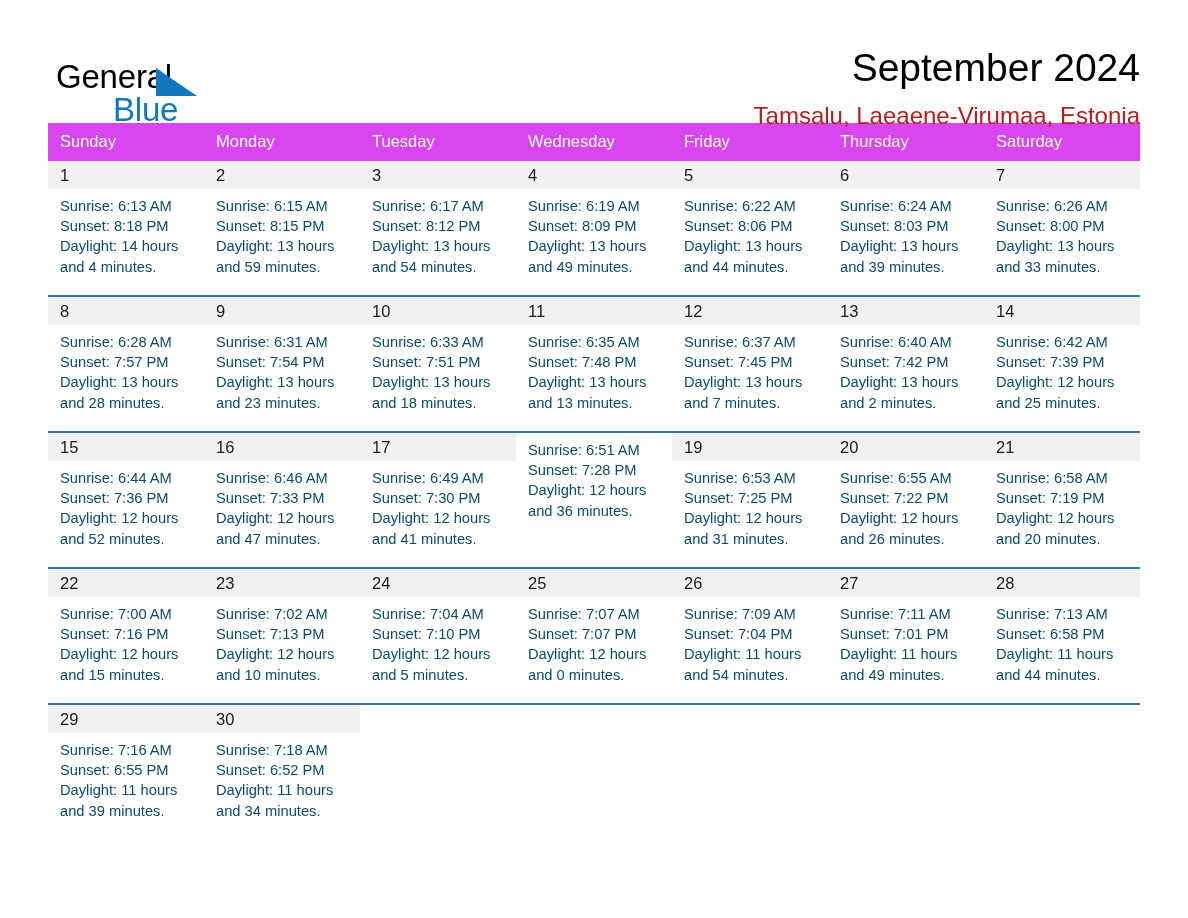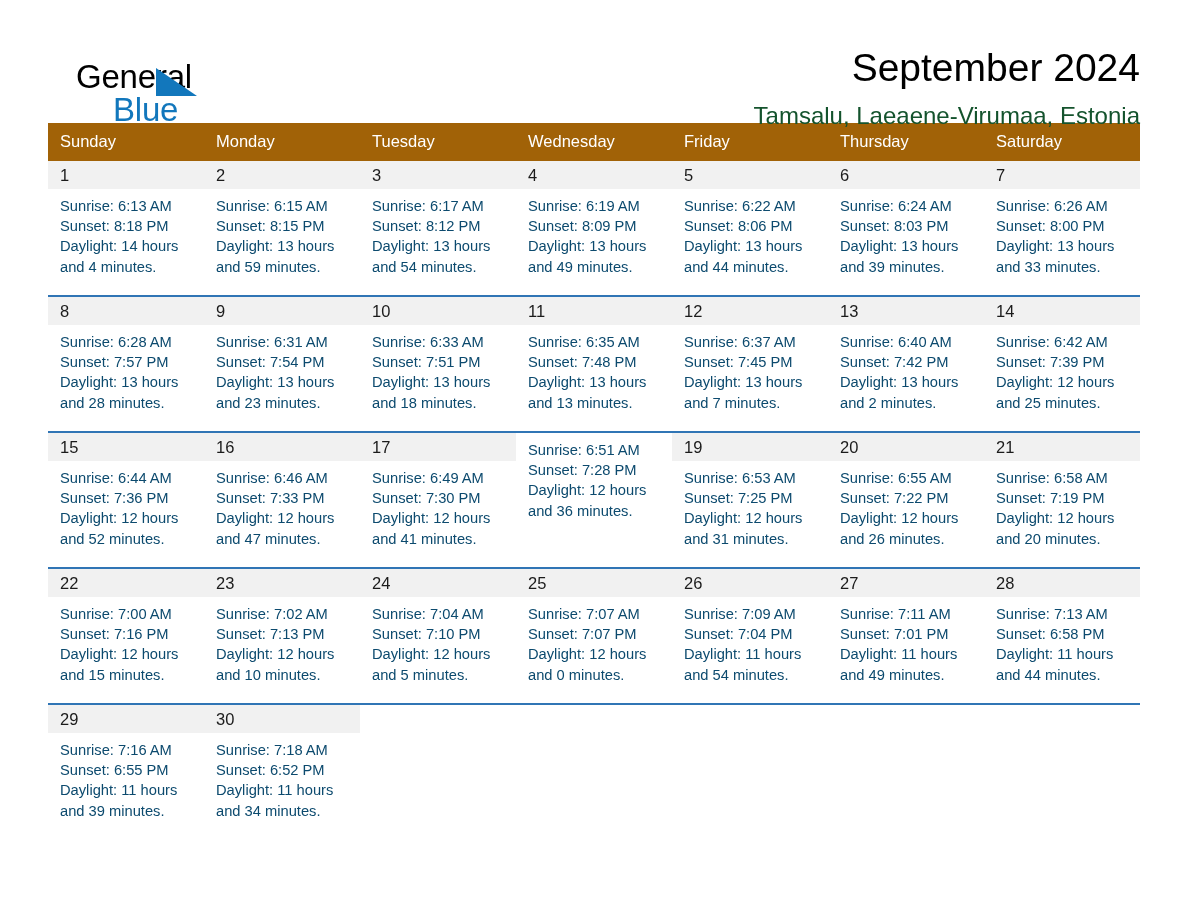--- a/index.html
+++ b/index.html
@@ -32,21 +32,21 @@
     box-sizing: border-box;
   }
   .brand {
     position: relative;
     width: 230px;
     height: 80px;
     flex: 0 0 auto;
   }
   .brand-general {
     position: absolute;
-    left: 28px;
+    left: 8px;
     top: 14px;
     font-size: 33px;
     letter-spacing: -0.2px;
     color: #000000;
     line-height: 1;
   }
   .brand-triangle {
     position: absolute;
     left: 108px;
     top: 22px;
@@ -73,33 +73,33 @@
     font-size: 39px;
     font-weight: normal;
     line-height: 1.05;
     color: #000000;
     white-space: nowrap;
   }
   .location-title {
     font-size: 24px;
     font-weight: normal;
     line-height: 1.1;
-    color: #14532d;
+    color: #b91c1c;
     margin-top: 14px;
     white-space: nowrap;
   }
 
   
   .calendar {
     width: 1092px;
     margin-top: 19px;
   }
   .weekday-row {
     display: flex;
-    background: #a16207;
+    background: #d946ef;
   }
   .weekday-cell {
     flex: 1 1 0;
     min-width: 0;
     color: #ffffff;
     font-size: 16.5px;
     padding: 9px 0 9px 12px;
     box-sizing: border-box;
     line-height: 1.2;
   }

